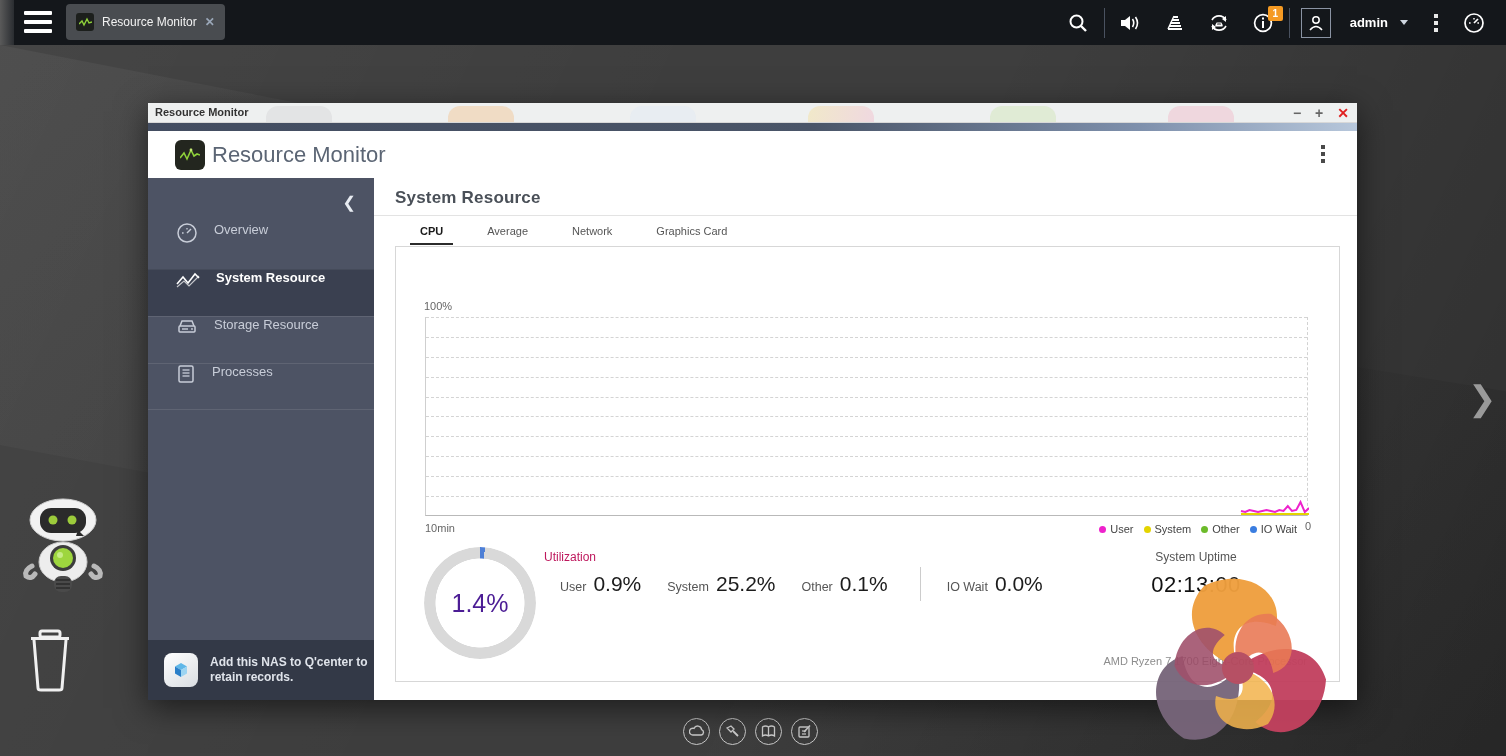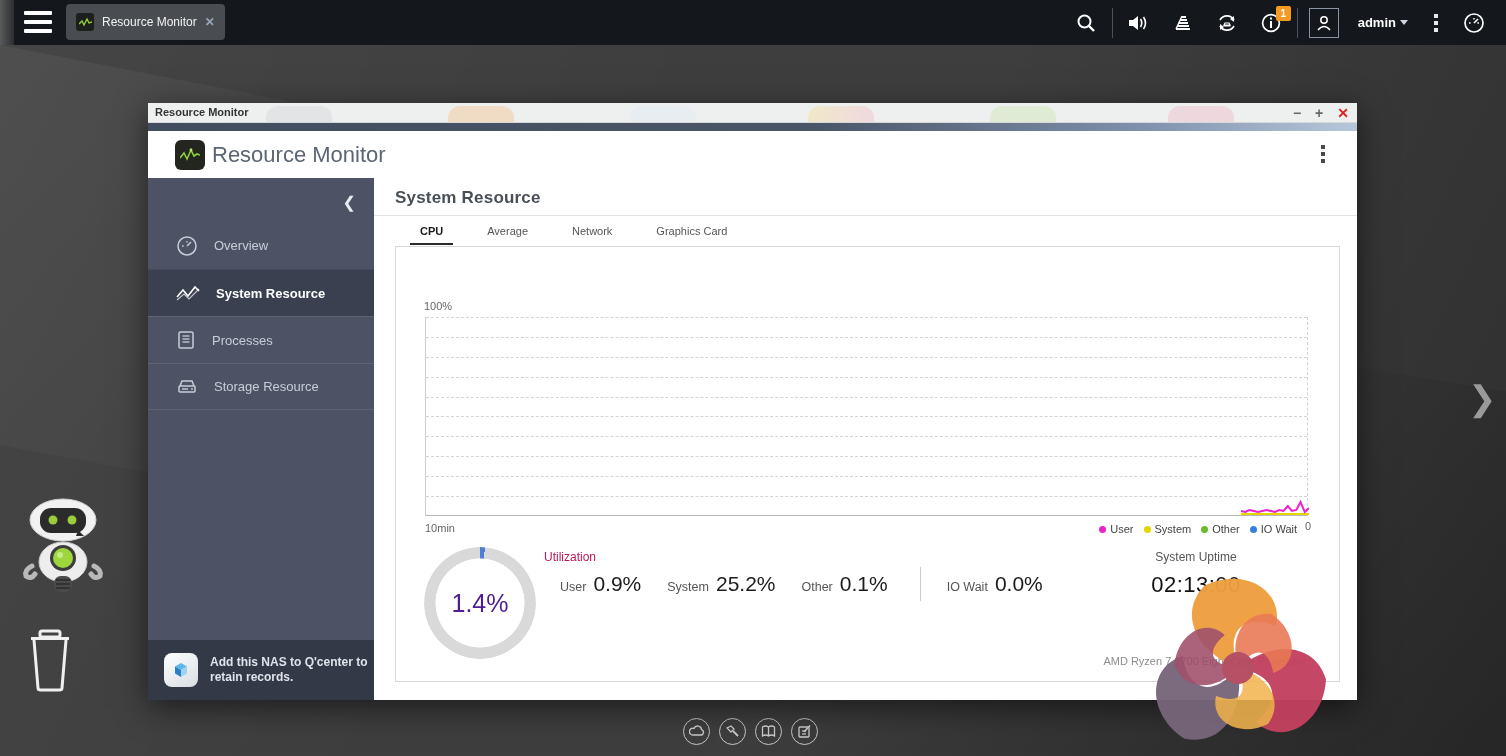--- a/index.html
+++ b/index.html
@@ -28,21 +28,21 @@
     border-radius:4px; display:flex; align-items:center; padding:0 10px; gap:8px; }
   .tb-tab-icon { width:18px; height:18px; background:#1c1f1c; border-radius:3px; display:flex; align-items:center; justify-content:center; }
   .tb-tab-label { color:#f2f2f2; font-size:12px; }
   .tb-tab-close { color:#9aa7b8; font-size:12px; font-weight:bold; cursor:pointer; }
   .tb-right { position:absolute; right:10px; top:0; height:45px; display:flex; align-items:center; gap:0; }
   .tb-ico { width:44px; height:45px; display:flex; align-items:center; justify-content:center; cursor:pointer; position:relative; }
   .tb-sep { width:1px; height:30px; background:#4a5260; margin:0 4px; }
   .badge { position:absolute; top:6px; right:2px; min-width:15px; height:15px; background:#f59a23; color:#fff;
     font-size:10px; font-weight:bold; display:flex; align-items:center; justify-content:center; border-radius:2px; padding:0 2px; }
   .avatar-box { width:30px; height:30px; border:1px solid #8a93a3; display:flex; align-items:center; justify-content:center; }
-  .admin-wrap { display:flex; align-items:center; gap:4px; padding:0 12px; cursor:pointer; }
+  .admin-wrap { display:flex; align-items:center; gap:12px; padding:0 12px; cursor:pointer; }
   .admin-label { color:#fff; font-size:13px; font-weight:bold; }
   .caret-down { width:0; height:0; border-left:4px solid transparent; border-right:4px solid transparent; border-top:5px solid #cfd6e0; }
   .kebab { display:flex; flex-direction:column; gap:3px; padding:0 14px; cursor:pointer; }
   .kebab i { width:4px; height:4px; background:#e8e8e8; border-radius:0; display:block; }
 
   
   .dock { position:absolute; left:683px; top:718px; display:flex; gap:9px; z-index:5; }
   .dock-ico { width:27px; height:27px; border:1.6px solid #c9c9c9; border-radius:50%;
     display:flex; align-items:center; justify-content:center; cursor:pointer; }
   .desk-chevron { position:absolute; left:1468px; top:378px; font-size:34px; color:#9a9a9a; cursor:pointer; z-index:5; font-weight:200; }
@@ -65,21 +65,21 @@
   .app-ico { position:absolute; left:27px; top:9px; width:30px; height:30px; background:#23261f; border-radius:6px;
     display:flex; align-items:center; justify-content:center; }
   .app-title { position:absolute; left:64px; top:11px; font-size:22px; color:#5b6574; }
   .app-kebab { position:absolute; right:32px; top:14px; display:flex; flex-direction:column; gap:3px; cursor:pointer; }
   .app-kebab i { width:4px; height:4px; background:#4a4a4a; display:block; }
 
   
   .sidebar { position:absolute; left:0; top:75px; width:226px; height:522px; background:#4d5364; }
   .sb-collapse { position:absolute; right:18px; top:15px; color:#e8ecf2; font-size:16px; cursor:pointer; }
   .sb-items { position:absolute; left:0; top:44px; width:100%; }
-  .sb-item { height:47px; display:flex; align-items:center; gap:16px; padding-left:28px;
+  .sb-item { height:47px; display:flex; align-items:flex-start; gap:16px; padding-left:28px;
     border-top:1px solid rgba(255,255,255,0.10); cursor:pointer; color:#c8cdd8; }
   .sb-item:first-child { border-top:none; }
   .sb-item.active { background:#3a4050; color:#ffffff; border-top-color:rgba(255,255,255,0.06); }
   .sb-item.active .sb-label { font-weight:bold; color:#fff; }
   .sb-item:last-child { border-bottom:1px solid rgba(255,255,255,0.10); }
   .sb-label { font-size:13px; }
   .sb-qcenter { position:absolute; left:0; bottom:0; width:100%; height:60px; background:#333947;
     display:flex; align-items:center; gap:12px; padding-left:16px; }
   .qc-ico { width:34px; height:34px; background:linear-gradient(145deg,#ffffff,#d9dde2); border-radius:8px;
     display:flex; align-items:center; justify-content:center; flex-shrink:0; }
@@ -323,36 +323,36 @@
           <span class="sb-label">Overview</span>
         </div>
         <div class="sb-item active">
           <svg width="24" height="20" viewBox="0 0 24 20">
               <polyline points="1,14 7,7 12,13 19,4 23,8" fill="none" stroke="currentColor" stroke-width="1.6"></polyline>
               <polyline points="1,17 8,11 13,16 23,6" fill="none" stroke="currentColor" stroke-width="1.2" opacity="0.7"></polyline>
             </svg>
           <span class="sb-label">System Resource</span>
         </div>
         <div class="sb-item">
+          <svg width="22" height="20" viewBox="0 0 22 20">
+              <path d="M4,9 l2,-5 h10 l2,5" fill="none" stroke="currentColor" stroke-width="1.5"></path>
+              <rect x="3" y="9" width="16" height="6" rx="1" fill="none" stroke="currentColor" stroke-width="1.5"></rect>
+              <line x1="6" y1="12" x2="12" y2="12" stroke="currentColor" stroke-width="1.4"></line>
+              <circle cx="16" cy="12" r="0.9" fill="currentColor"></circle>
+            </svg>
+          <span class="sb-label">Storage Resource</span>
+        </div>
+        <div class="sb-item">
           <svg width="20" height="20" viewBox="0 0 20 20">
               <rect x="3" y="2" width="14" height="16" rx="1.5" fill="none" stroke="currentColor" stroke-width="1.5"></rect>
               <line x1="6.5" y1="6" x2="13.5" y2="6" stroke="currentColor" stroke-width="1.3"></line>
               <line x1="6.5" y1="9" x2="13.5" y2="9" stroke="currentColor" stroke-width="1.3"></line>
               <line x1="6.5" y1="12" x2="13.5" y2="12" stroke="currentColor" stroke-width="1.3"></line>
             </svg>
           <span class="sb-label">Processes</span>
-        </div>
-        <div class="sb-item">
-          <svg width="22" height="20" viewBox="0 0 22 20">
-              <path d="M4,9 l2,-5 h10 l2,5" fill="none" stroke="currentColor" stroke-width="1.5"></path>
-              <rect x="3" y="9" width="16" height="6" rx="1" fill="none" stroke="currentColor" stroke-width="1.5"></rect>
-              <line x1="6" y1="12" x2="12" y2="12" stroke="currentColor" stroke-width="1.4"></line>
-              <circle cx="16" cy="12" r="0.9" fill="currentColor"></circle>
-            </svg>
-          <span class="sb-label">Storage Resource</span>
         </div>
       </div>
       <div class="sb-qcenter">
         <span class="qc-ico">
           <svg width="18" height="18" viewBox="0 0 18 18">
               <path d="M9,2 L15,5.5 L9,9 L3,5.5 Z" fill="#5fb7e8"></path>
               <path d="M3,5.5 L9,9 L9,16 L3,12.5 Z" fill="#2a7fc9"></path>
               <path d="M15,5.5 L9,9 L9,16 L15,12.5 Z" fill="#9cd4f2"></path>
             </svg>
         </span>

